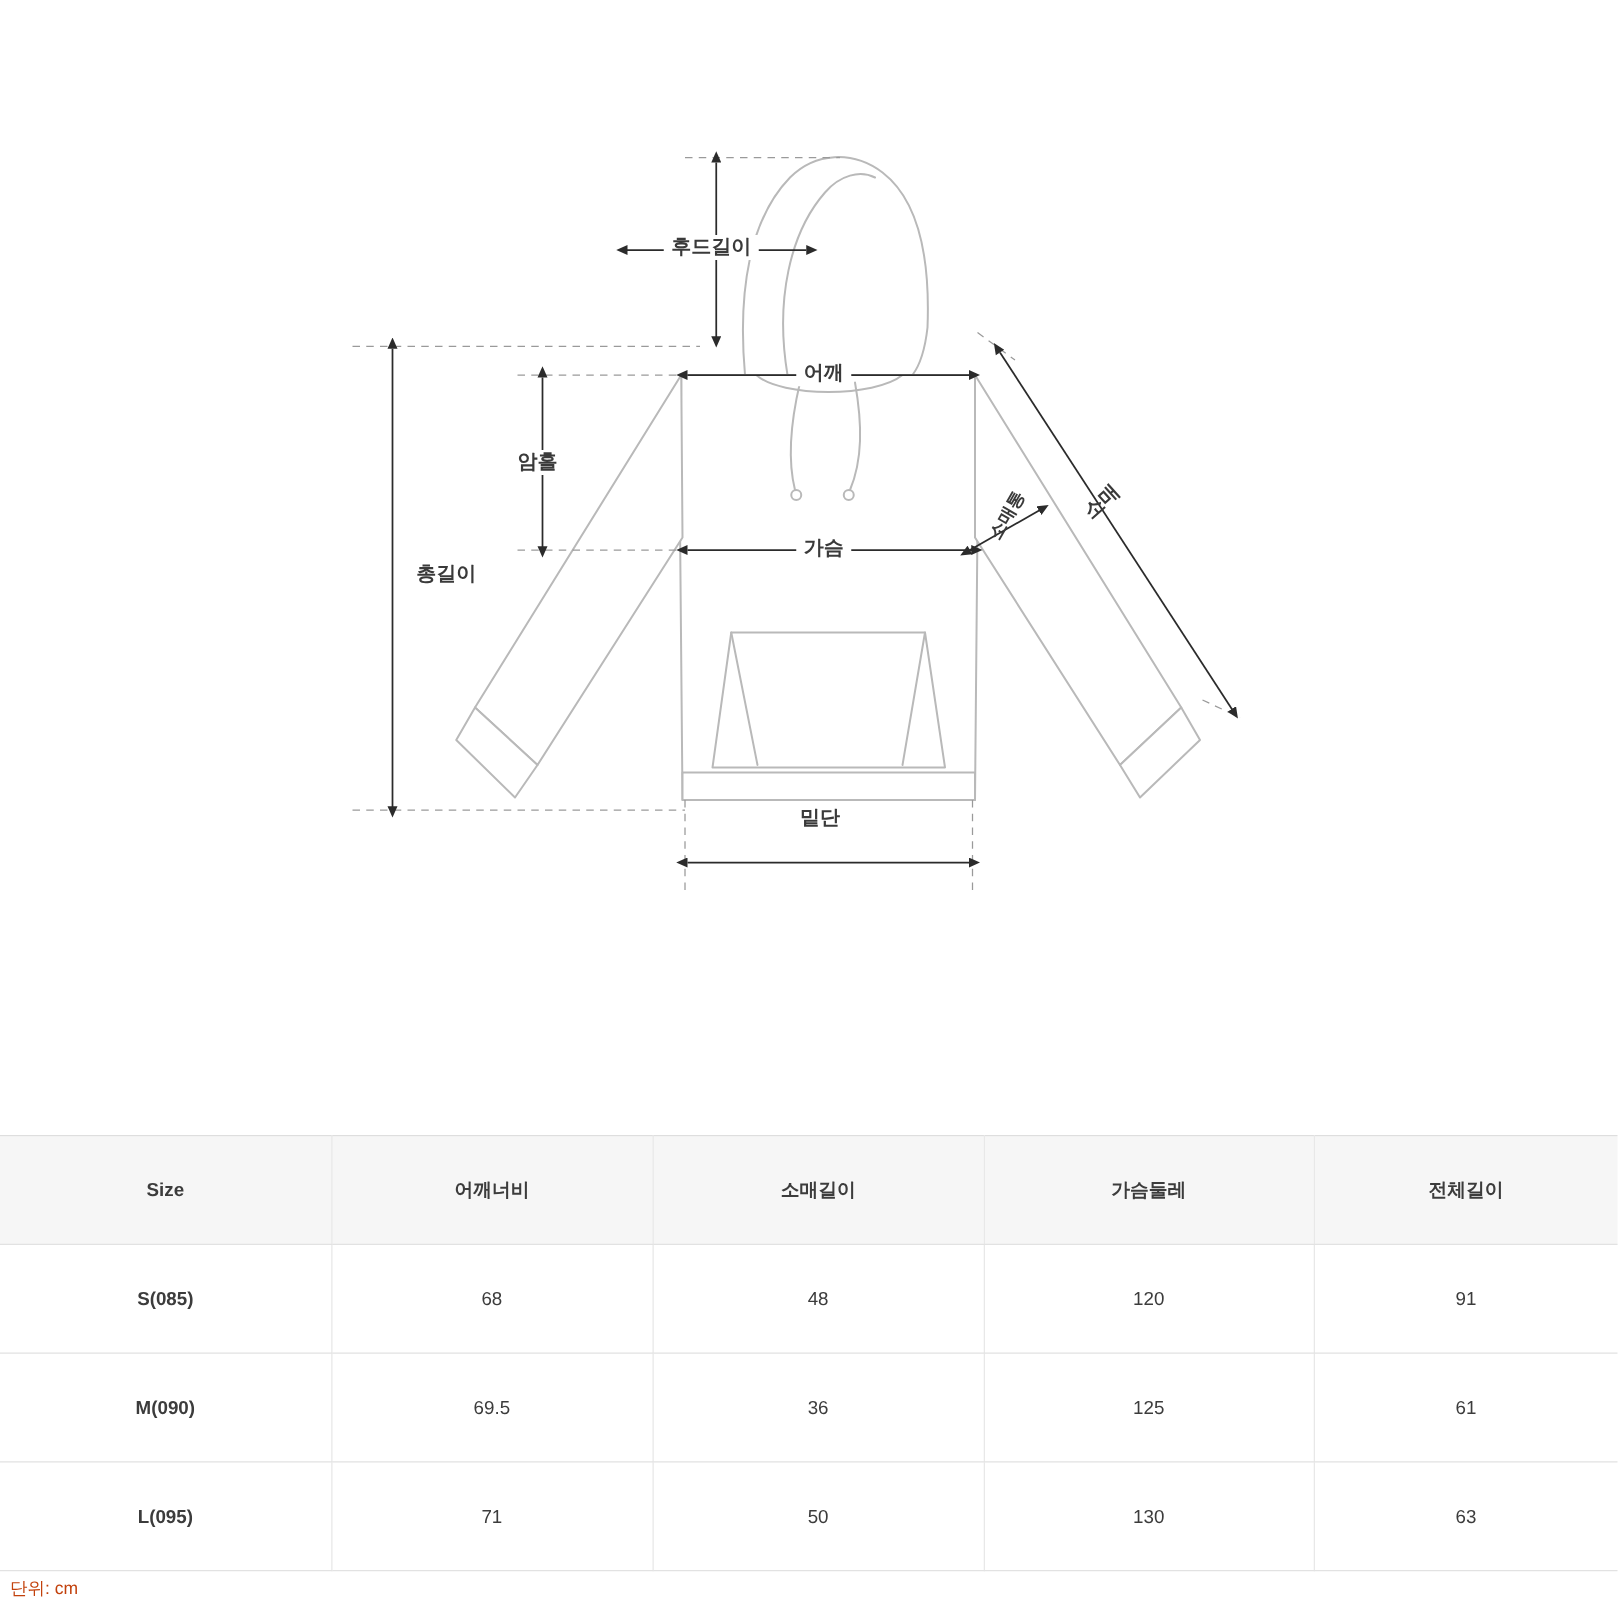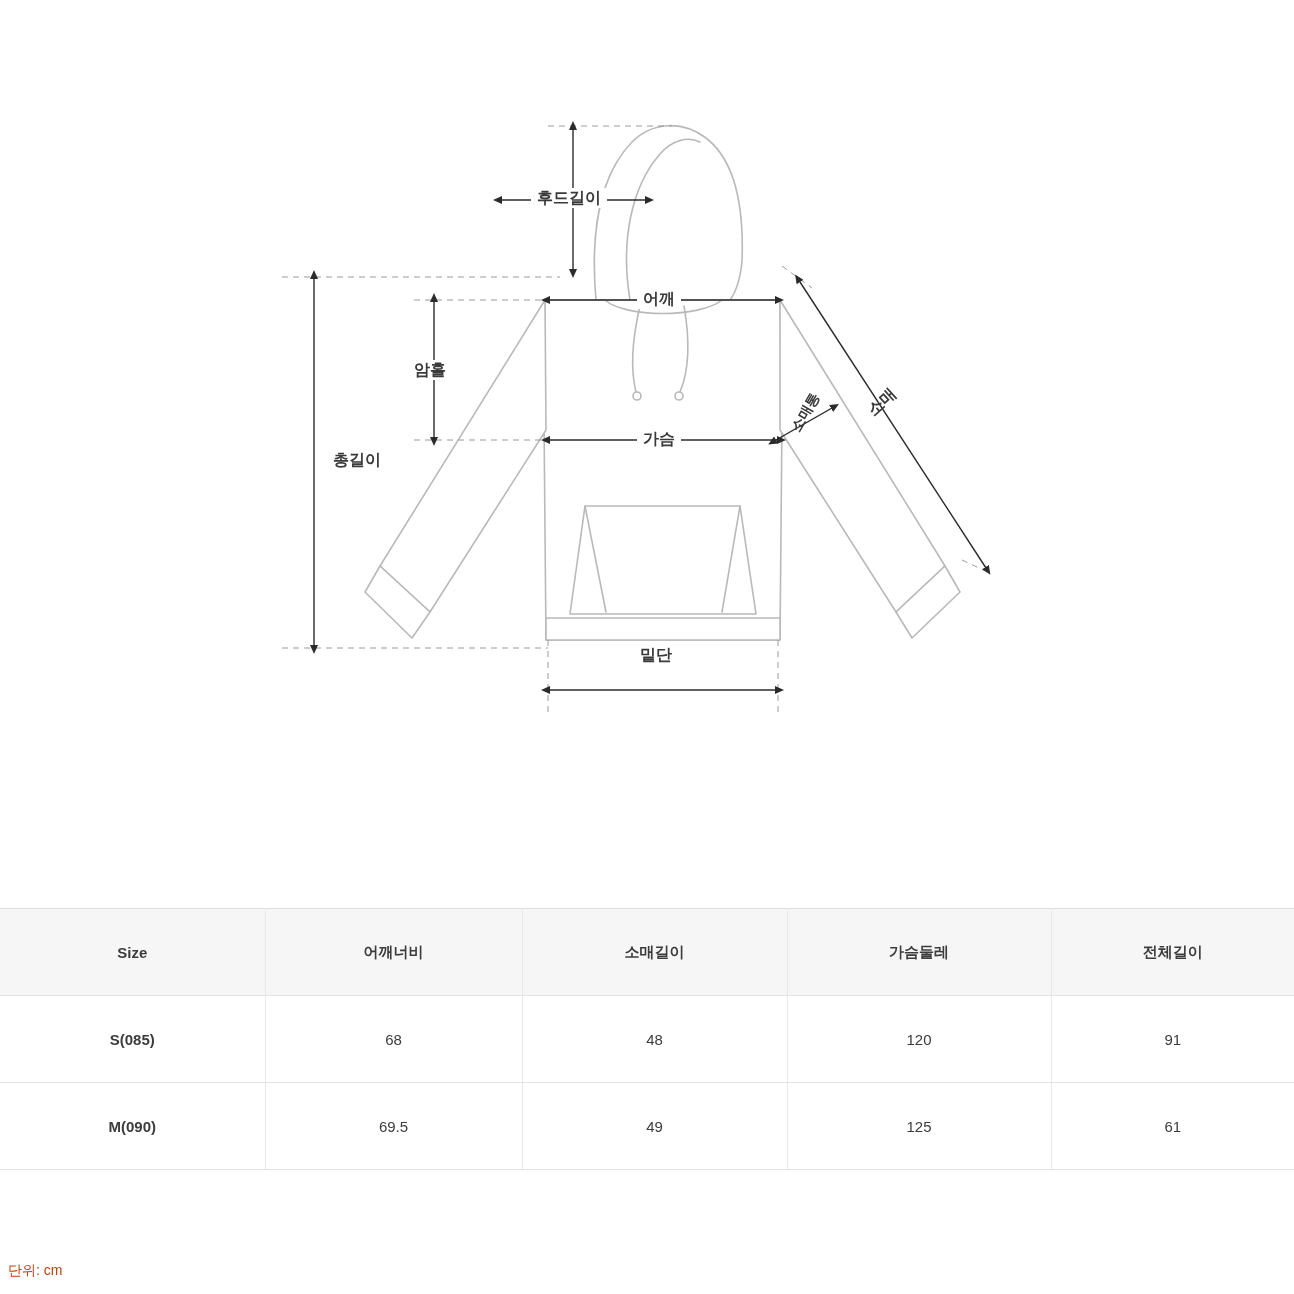--- a/index.html
+++ b/index.html
@@ -210,21 +210,28 @@
       <tr>
         <td class="col-sep">S(085)</td>
         <td class="col-sep">68</td>
         <td class="col-sep">48</td>
         <td class="col-sep">120</td>
         <td>91</td>
       </tr>
       <tr>
         <td class="col-sep">M(090)</td>
         <td class="col-sep">69.5</td>
-        <td class="col-sep">49</td>
+        <td class="col-sep">36</td>
         <td class="col-sep">125</td>
         <td>61</td>
+      </tr>
+      <tr>
+        <td class="col-sep">L(095)</td>
+        <td class="col-sep">71</td>
+        <td class="col-sep">50</td>
+        <td class="col-sep">130</td>
+        <td>63</td>
       </tr>
     </tbody>
   </table>
 </div>
 
 <div id="unit-note">단위: cm</div>
 
 </body></html>

